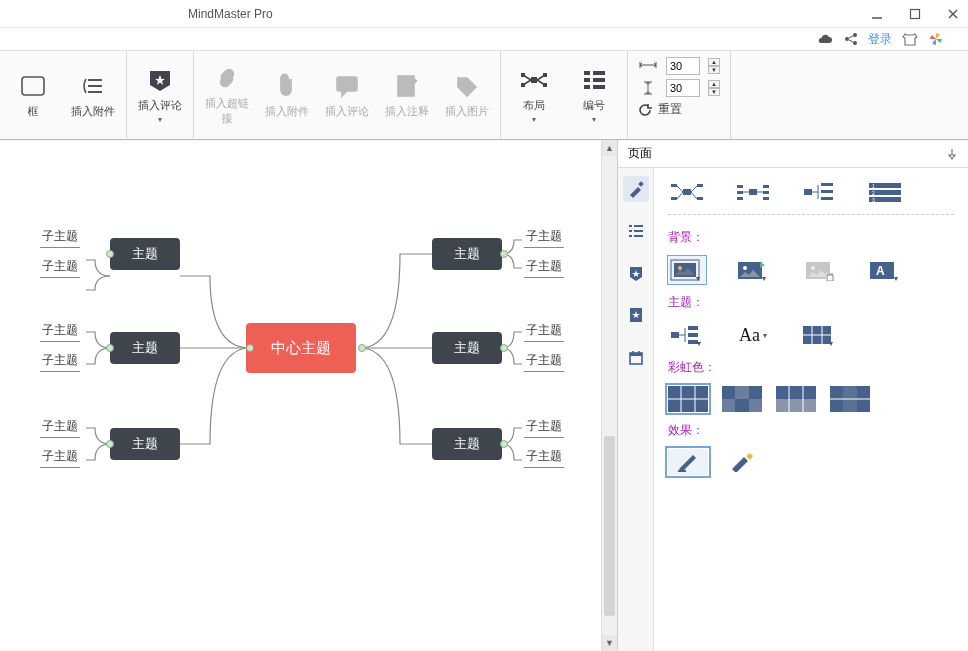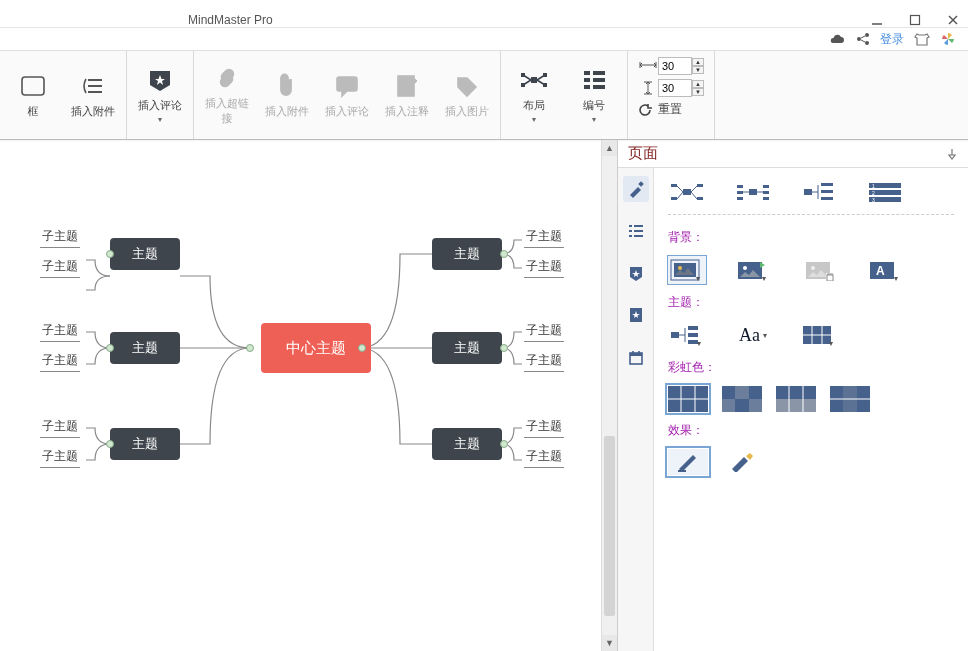--- a/index.html
+++ b/index.html
@@ -1,41 +1,41 @@
 <!DOCTYPE html>
 <html><head>
 <meta charset="utf-8">
 <style>
 * { box-sizing: border-box; margin: 0; padding: 0; font-family: "Microsoft YaHei", sans-serif; }
 body { width: 968px; height: 651px; background: #fff; overflow: hidden; font-size: 12px; color: #333; position: relative; }
 
 
-.titlebar { height: 28px; display: flex; align-items: flex-end; padding: 0 8px; border-bottom: 1px solid #e5e5e5; }
+.titlebar { height: 28px; display: flex; align-items: center; padding: 0 8px; border-bottom: 1px solid #e5e5e5; }
 .titlebar .title { margin-left: 180px; font-size: 12px; color: #555; }
 .titlebar .win-controls { margin-left: auto; display: flex; gap: 24px; }
 .win-btn { width: 14px; height: 14px; display: flex; align-items: center; justify-content: center; color: #666; cursor: pointer; }
 
 
-.topbar2 { height: 22px; display: flex; align-items: center; justify-content: flex-end; gap: 10px; padding: 0 12px; }
+.topbar2 { height: 22px; display: flex; align-items: center; justify-content: flex-end; gap: 10px; padding: 0 24px; }
 .topbar2 .icn { color: #666; cursor: pointer; }
 .topbar2 .login { color: #4a90e2; cursor: pointer; font-size: 12px; }
 
 
 .ribbon { height: 90px; border-top: 1px solid #e0e0e0; border-bottom: 1px solid #c8c8c8; display: flex; background: #fafafa; position: relative; }
 .ribbon::after { content: ""; position: absolute; left: 0; right: 0; bottom: -3px; height: 3px; background: linear-gradient(rgba(0,0,0,0.08), transparent); }
 .rgroup { display: flex; align-items: center; padding: 4px 6px; border-right: 1px solid #d8d8d8; gap: 6px; }
 .rbtn { display: flex; flex-direction: column; align-items: center; justify-content: center; width: 54px; height: 74px; gap: 4px; cursor: pointer; border-radius: 2px; }
 .rbtn .lbl { font-size: 11px; color: #444; text-align: center; }
 .rbtn.dim .lbl { color: #aaa; }
 .rbtn .ico { width: 28px; height: 28px; display: flex; align-items: center; justify-content: center; }
 .rbtn.dim svg * { stroke: #bbb !important; fill: #bbb !important; }
 .rbtn .dd { font-size: 8px; color: #666; margin-top: -2px; }
 
 .rgroup.compact { flex-direction: column; align-items: flex-start; gap: 4px; padding: 6px 10px; }
-.spin { display: flex; align-items: center; gap: 0; }
+.spin { display: flex; align-items: center; gap: 8px; }
 .spin .ic { width: 20px; height: 16px; }
 .spin input { width: 34px; height: 18px; border: 1px solid #bbb; font-size: 11px; padding: 0 3px; }
 .spin .ud { display: flex; flex-direction: column; }
 .spin .ud span { width: 12px; height: 8px; border: 1px solid #bbb; font-size: 6px; line-height: 6px; text-align: center; background: #f4f4f4; cursor: pointer; }
 .resetrow { display: flex; align-items: center; gap: 6px; cursor: pointer; color: #444; }
 
 
 .main { display: flex; height: calc(651px - 28px - 22px - 90px); }
 .canvas-wrap { flex: 1; position: relative; border-right: 1px solid #ccc; overflow: hidden; }
 .canvas { position: absolute; left: 0; top: 0; width: 600px; height: 511px; }
@@ -43,21 +43,21 @@
 .vscroll .up, .vscroll .down { height: 16px; text-align: center; font-size: 9px; line-height: 16px; color: #666; background: #e8e8e8; cursor: pointer; }
 .vscroll .track { height: calc(100% - 32px); position: relative; }
 .vscroll .thumb { position: absolute; left: 2px; right: 2px; top: 280px; height: 180px; background: #d4d4d4; border-radius: 2px; }
 
 
 .node { position: absolute; border-radius: 4px; display: flex; align-items: center; justify-content: center; color: #fff; font-size: 13px; }
 .center { background: #ee6055; width: 110px; height: 50px; font-size: 15px; }
 .topic { background: #3e454c; width: 70px; height: 32px; }
 .sub { position: absolute; font-size: 12px; color: #333; border-bottom: 1px solid #888; padding: 0 2px 2px; }
 .conn-dot { position: absolute; width: 8px; height: 8px; border: 1px solid #8a8; background: #cfe8cf; border-radius: 50%; }
-.sidehdr { height: 28px; border-bottom: 1px solid #ddd; display: flex; align-items: center; padding: 0 10px; font-size: 15px; color: #7f1d1d; width: 100%; }
+.sidehdr { height: 28px; border-bottom: 1px solid #ddd; display: flex; align-items: center; padding: 0 10px; font-size: 12px; color: #000000; width: 100%; }
 .sidehdr .pin { margin-left: auto; color: #888; cursor: pointer; }
 .sidebody { flex: 1; display: flex; }
 .sidetabs { width: 36px; background: #f6f6f6; border-right: 1px solid #e0e0e0; display: flex; flex-direction: column; align-items: center; padding-top: 8px; gap: 16px; }
 .sidetab { width: 26px; height: 26px; display: flex; align-items: center; justify-content: center; cursor: pointer; border-radius: 3px; }
 .sidetab.active { background: #e2e9f3; }
 .sidecontent { flex: 1; padding: 10px 14px; overflow: hidden; }
 .row-icons { display: flex; gap: 28px; margin-bottom: 8px; }
 .row-icons .it { width: 38px; height: 28px; cursor: pointer; display: flex; align-items: center; justify-content: center; }
 .row-icons .it.sel { outline: 1px solid #7aa6d6; background: #eef3fa; }
 hr.dash { border: none; border-top: 1px dashed #ccc; margin: 6px 0 14px; }
@@ -307,21 +307,21 @@
 
         <path d="M502 114 Q514 114 514 100 L522 100"></path>
         <path d="M502 114 Q514 114 514 128 L522 128"></path>
         <path d="M502 208 Q514 208 514 192 L522 192"></path>
         <path d="M502 208 Q514 208 514 224 L522 224"></path>
         <path d="M502 304 Q514 304 514 288 L522 288"></path>
         <path d="M502 304 Q514 304 514 320 L522 320"></path>
       </g>
     </svg>
 
-    <div class="node center" style="left:261px;top:183px">
+    <div class="node center" style="left:246px;top:183px">
         <span>中心主题</span>
       </div>
     <span class="conn-dot" style="left:246px;top:204px"></span>
     <span class="conn-dot" style="left:358px;top:204px"></span>
 
     <div class="node topic" style="left:110px;top:98px">
         <span>主题</span>
       </div>
     <div class="node topic" style="left:110px;top:192px">
         <span>主题</span>

